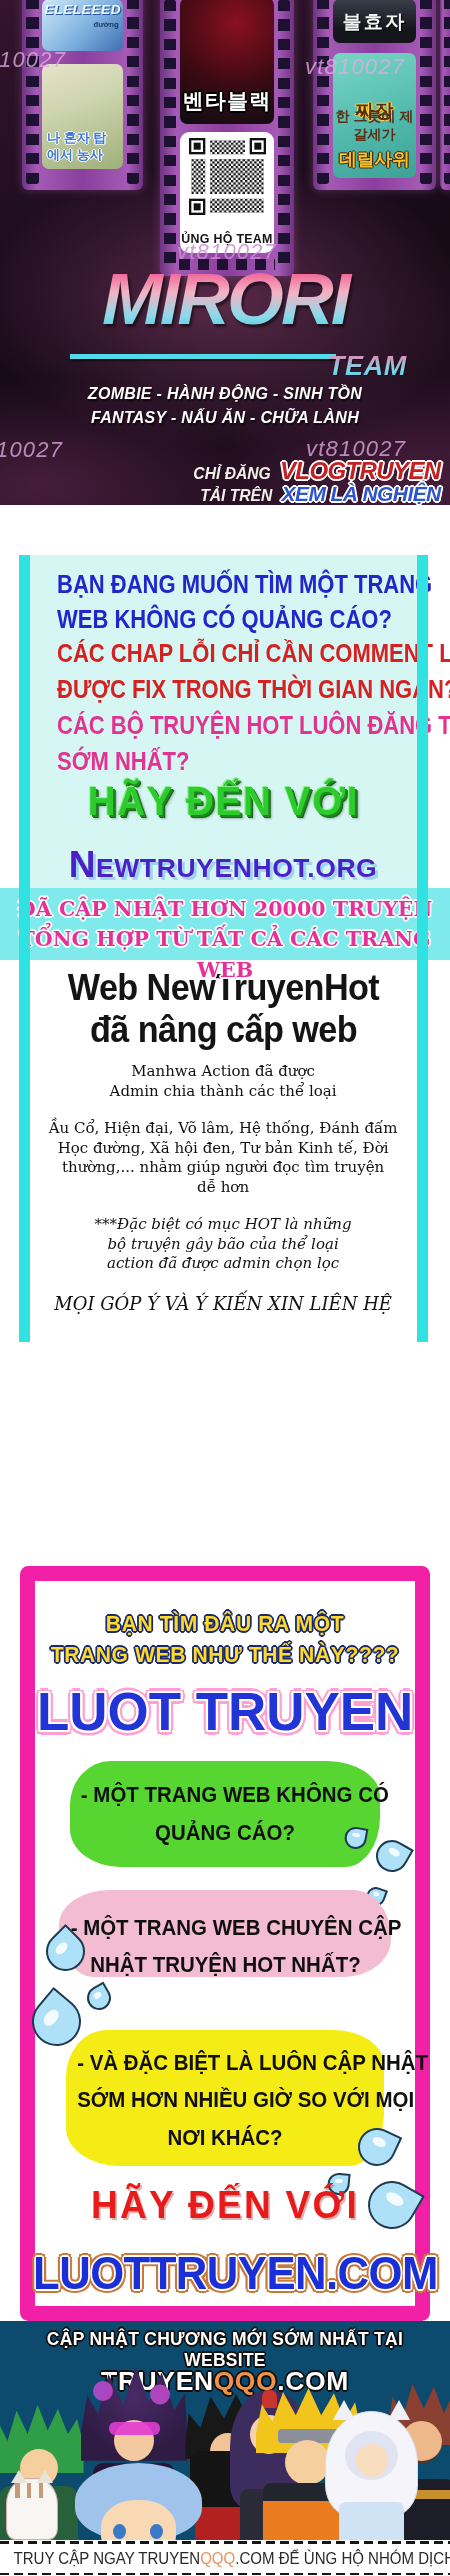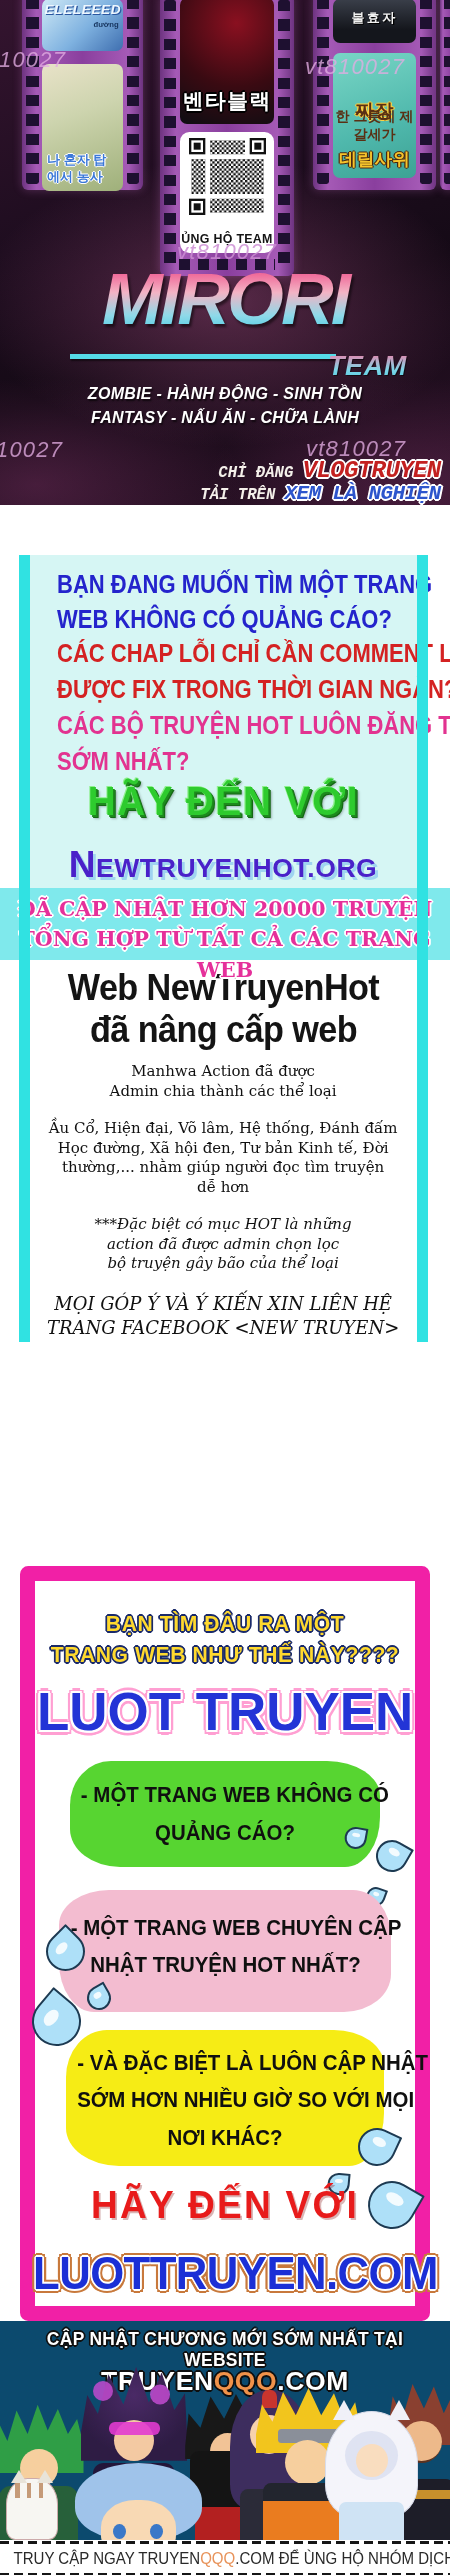--- a/index.html
+++ b/index.html
@@ -32,21 +32,21 @@
   #logo-underline{position:absolute;left:70px;top:354px;width:266px;height:5.3px;background:#55dbe8;box-shadow:1.2px 1.8px 1.2px rgba(0,0,0,.5);}
   #logo-team{position:absolute;left:328px;top:351px;width:118px;text-align:left;
     font-size:27px;font-weight:800;font-style:italic;letter-spacing:0.6px;
     background:linear-gradient(180deg,#e884ac 8%,#7fd6e8 60%,#4fcce2 95%);
     -webkit-background-clip:text;background-clip:text;color:transparent;
     filter:drop-shadow(1.8px 1.8px 0.6px rgba(0,0,0,.5));}
   .genre{position:absolute;left:0;right:0;text-align:center;color:#fff;font-weight:bold;font-style:italic;
     font-size:16.5px;letter-spacing:0.3px;text-shadow:1.2px 1.8px 1.8px rgba(0,0,0,.65);transform:scaleX(.97);}
 
   #pub{position:absolute;right:9.4px;top:459px;text-align:right;line-height:1.0;}
-  .pub-row{display:flex;justify-content:flex-end;align-items:baseline;gap:5.9px;font-family:Liberation Mono, monospace;}
+  .pub-row{display:flex;justify-content:flex-end;align-items:baseline;gap:5.9px;}
   .pub-label{color:#f4f0ea;font-weight:900;font-style:italic;font-size:17px;transform:scaleX(.92);letter-spacing:0;}
   .sh-w3{text-shadow:1.8px 0 0 #fff,-1.8px 0 0 #fff,0 1.8px 0 #fff,0 -1.8px 0 #fff,1.2px 1.2px 0 #fff,-1.2px -1.2px 0 #fff,1.2px -1.2px 0 #fff,-1.2px 1.2px 0 #fff;}
   #pub-site1{color:#c32020;font-weight:900;font-style:italic;font-size:24px;letter-spacing:-0.6px;}
   #pub-site2{color:#2d55cc;font-weight:900;font-style:italic;font-size:21px;letter-spacing:-0.6px;}
 
   
   .cv-title{position:absolute;left:0;right:0;text-align:center;font-weight:900;}
 
   
   #card1{position:absolute;top:555px;left:0;width:450px;height:787px;}
@@ -81,21 +81,21 @@
   #card2 .inner{position:absolute;inset:0;border-radius:13px;background:#fff;overflow:visible;}
   .yq-line{font-size:22px;font-weight:900;letter-spacing:0.6px;line-height:1.4;color:#ffd92e;transform:scaleX(.96);
     text-shadow:1.8px 0 0 #1a2a6a,-1.8px 0 0 #1a2a6a,0 1.8px 0 #1a2a6a,0 -1.8px 0 #1a2a6a,1.2px 1.2px 0 #1a2a6a,-1.2px -1.2px 0 #1a2a6a,1.2px -1.2px 0 #1a2a6a,-1.2px 1.2px 0 #1a2a6a;}
   #c2-brand{position:absolute;left:-8.2px;right:-8.2px;top:99px;text-align:center;
     font-size:54px;font-weight:900;letter-spacing:0;color:#2334d6;transform:scaleX(.98);
     text-shadow:2.4px 0 0 #fff,-2.4px 0 0 #fff,0 2.4px 0 #fff,0 -2.4px 0 #fff,1.8px 1.8px 0 #fff,-1.8px -1.8px 0 #fff,1.8px -1.8px 0 #fff,-1.8px 1.8px 0 #fff,
       4.7px 0 0 #ff9fd2,-4.7px 0 0 #ff9fd2,0 4.7px 0 #ff9fd2,0 -4.7px 0 #ff9fd2,3.5px 3.5px 0 #ff9fd2,-3.5px -3.5px 0 #ff9fd2,3.5px -3.5px 0 #ff9fd2,-3.5px 3.5px 0 #ff9fd2;}
   .blob{position:absolute;text-align:center;box-sizing:border-box;}
   .blob-line{font-size:22px;font-weight:900;color:#101010;line-height:1.7;transform:scaleX(.93);white-space:nowrap;}
   #blob-green{left:35px;right:35px;top:180px;height:106px;background:#57d531;border-radius:41px 53px 35px 50px/44px 35px 50px 38px;padding-top:15.3px;}
-  #blob-pink{left:23.6px;right:23.6px;top:309px;height:122px;background:#f3bcd0;border-radius:50px 38px 47px 35px/35px 47px 38px 50px;padding-top:19px;}
+  #blob-pink{left:23.6px;right:23.6px;top:309px;height:87px;background:#f3bcd0;border-radius:50px 38px 47px 35px/35px 47px 38px 50px;padding-top:19px;}
   #blob-yellow{left:31px;right:31px;top:449px;height:136px;background:#f6ec15;border-radius:41px 50px 35px 53px/47px 35px 53px 38px;padding-top:14px;}
   .drop{position:absolute;background:#aee0f8;border:2.4px solid #1d3a52;border-radius:2% 55% 55% 55%;}
   .drop::after{content:"";position:absolute;left:22%;top:30%;width:26%;height:42%;background:#fff;border-radius:50%;opacity:.85;}
   #c2-come{position:absolute;left:0;right:0;top:602px;text-align:center;
     font-size:39px;font-weight:900;letter-spacing:2.4px;color:#e81b1b;transform:scaleX(.95);
     text-shadow:1.8px 2.4px 0 rgba(130,10,10,.3);}
   #c2-site{position:absolute;left:-11.8px;right:-11.8px;top:665px;text-align:center;z-index:2;
     font-size:46px;font-weight:900;letter-spacing:-0.6px;color:#1b2fd6;transform:scaleX(.95);
     text-shadow:1.8px 0 0 #fff,-1.8px 0 0 #fff,0 1.8px 0 #fff,0 -1.8px 0 #fff,1.2px 1.2px 0 #fff,-1.2px -1.2px 0 #fff,1.2px -1.2px 0 #fff,-1.2px 1.2px 0 #fff,
       4.1px 0 0 #c8793c,-4.1px 0 0 #c8793c,0 4.1px 0 #c8793c,0 -4.1px 0 #c8793c,2.9px 2.9px 0 #c8793c,-2.9px -2.9px 0 #c8793c,2.9px -2.9px 0 #c8793c,-2.9px 2.9px 0 #c8793c;}
@@ -120,21 +120,21 @@
 
 <div id="page">
 
   <div id="hdr">
 
     <div class="strip" style="left:22.4px;top:-8.2px;width:121px;height:198px;">
       <div class="cover" style="top:7px;height:52px;background:linear-gradient(135deg,#cfe9f6,#7fb2e0 55%,#3f6fb0);">
         <div class="cv-title" style="top:3.5px;font-size:13.6px;font-style:italic;color:#eef7ff;text-shadow:1.2px 1.2px 0 #2b57a0;letter-spacing:0.6px;">ELELEEED</div>
         <div class="cv-title" style="top:21px;right:4.7px;left:auto;font-size:7.7px;color:#17355f;">đường</div>
       </div>
-      <div class="cover" style="top:72px;height:127px;background:linear-gradient(160deg,#e8e2c8,#cdd4ae 40%,#9fb07a);">
+      <div class="cover" style="top:72px;height:105px;background:linear-gradient(160deg,#e8e2c8,#cdd4ae 40%,#9fb07a);">
         <div class="cv-title" style="bottom:5.9px;left:4.7px;right:auto;width:71px;text-align:left;font-size:13px;line-height:1.25;color:#3b78d8;text-shadow:1.2px 0 0 #fff,-1.2px 0 0 #fff,0 1.2px 0 #fff,0 -1.2px 0 #fff;">나 혼자 탑에서 농사</div>
       </div>
     </div>
 
     <div class="strip" style="left:160px;top:-5.9px;width:134px;height:282px;">
       <div class="cover" style="top:3.5px;height:126px;background:radial-gradient(circle at 60% 20%,#8a1020,#3a0a12 55%,#0d0d12);">
         <div class="cv-title" style="bottom:8.2px;font-size:21px;letter-spacing:1.2px;color:#fff;text-shadow:1.8px 0 0 #000,-1.8px 0 0 #000,0 1.8px 0 #000,0 -1.8px 0 #000,1.2px 1.2px 0 #000,-1.2px -1.2px 0 #000;">벤타블랙</div>
       </div>
       <div class="cover" style="top:138px;height:121px;background:#fff;border-radius:9.4px;">
         <svg viewBox="0 0 33 33" style="position:absolute;left:9.4px;top:5.9px;width:77px;height:77px;">
@@ -159,21 +159,21 @@
           <rect x="1" y="9" width="6" height="15" fill="url(#chk)"></rect>
           <rect x="9" y="26" width="23" height="6" fill="url(#chk)"></rect>
         </svg>
         <div class="cv-title" style="bottom:7px;font-size:12.4px;color:#141414;letter-spacing:0.3px;">ỦNG HỘ TEAM</div>
       </div>
       <div class="holes-row" style="bottom:5.9px;"></div>
     </div>
 
     <div class="strip" style="left:313px;top:-8.2px;width:123px;height:198px;">
       <div class="cover" style="top:7px;height:44px;background:linear-gradient(180deg,#3a3f4a,#14161c 70%);">
-        <div class="cv-title" style="top:10.6px;font-size:13px;letter-spacing:2.4px;color:#f2f2f2;text-shadow:1.2px 1.2px 0 #000;">불효자</div>
+        <div class="cv-title" style="top:10.6px;font-size:19px;letter-spacing:2.4px;color:#f2f2f2;text-shadow:1.2px 1.2px 0 #000;">불효자</div>
       </div>
       <div class="cover" style="top:61px;height:125px;background:linear-gradient(160deg,#79d6c6,#4fb8ac 60%,#3da294);">
         <div class="cv-title" style="bottom:54px;font-size:19px;color:#5a3014;text-shadow:1.2px 0 0 #ffd23e,-1.2px 0 0 #ffd23e,0 1.2px 0 #ffd23e,0 -1.2px 0 #ffd23e;">짜장</div>
         <div class="cv-title" style="bottom:34px;font-size:14px;color:#5a3014;">한 그릇에 제갈세가</div>
         <div class="cv-title" style="bottom:7px;font-size:17.7px;color:#f5c42c;text-shadow:1.2px 0 0 #4a2810,-1.2px 0 0 #4a2810,0 1.2px 0 #4a2810,0 -1.2px 0 #4a2810;">데릴사위</div>
       </div>
     </div>
 
     <div class="strip" style="left:440px;top:-8.2px;width:23.6px;height:198px;"></div>
 
@@ -239,26 +239,25 @@
       <div class="p-line">Admin chia thành các thể loại</div>
     </div>
     <div class="para serif" style="top:564px;">
       <div class="p-line">Ầu Cổ, Hiện đại, Võ lâm, Hệ thống, Đánh đấm</div>
       <div class="p-line">Học đường, Xã hội đen, Tư bản Kinh tế, Đời</div>
       <div class="p-line">thường,... nhằm giúp người đọc tìm truyện</div>
       <div class="p-line">dễ hơn</div>
     </div>
     <div class="para serif" style="top:660px;">
       <div class="p-line p-ital">***Đặc biệt có mục HOT là những</div>
+      <div class="p-line p-ital">bộ truyện gây bão của thể loại</div>
       <div class="p-line p-ital">action đã được admin chọn lọc</div>
-      <div class="p-line p-ital">bộ truyện gây bão của thể loại</div>
     </div>
     <div class="para serif" style="top:737px;">
       <div class="contact-line">MỌI GÓP Ý VÀ Ý KIẾN XIN LIÊN HỆ</div>
-      <div class="contact-line">TRANG FACEBOOK &lt;NEW TRUYEN&gt;</div>
     </div>
   </div>
 
   <div id="card2">
     <div class="inner">
 
       <div style="position:absolute;left:0;right:0;top:28px;text-align:center;">
         <div class="yq-line">BẠN TÌM ĐÂU RA MỘT</div>
         <div class="yq-line">TRANG WEB NHƯ THẾ NÀY????</div>
       </div>

